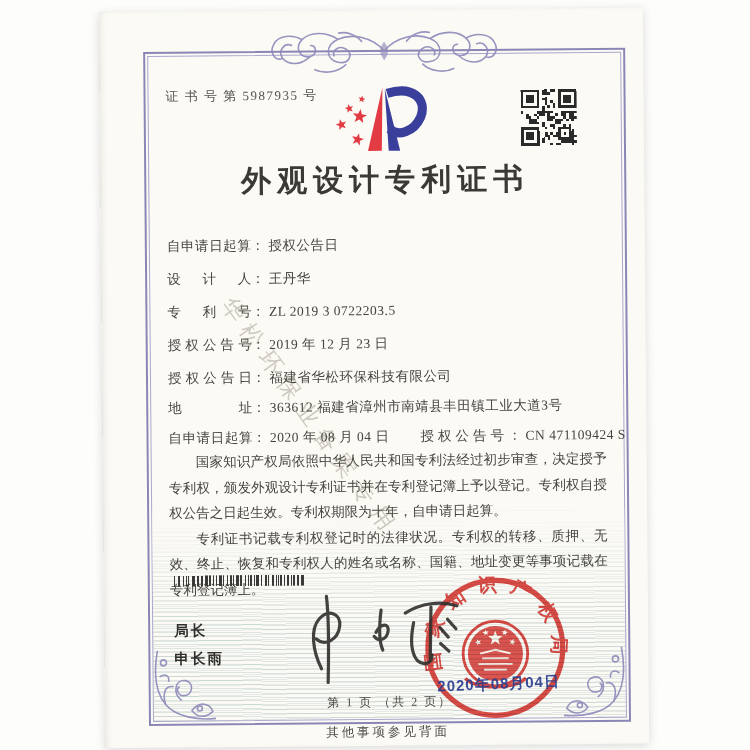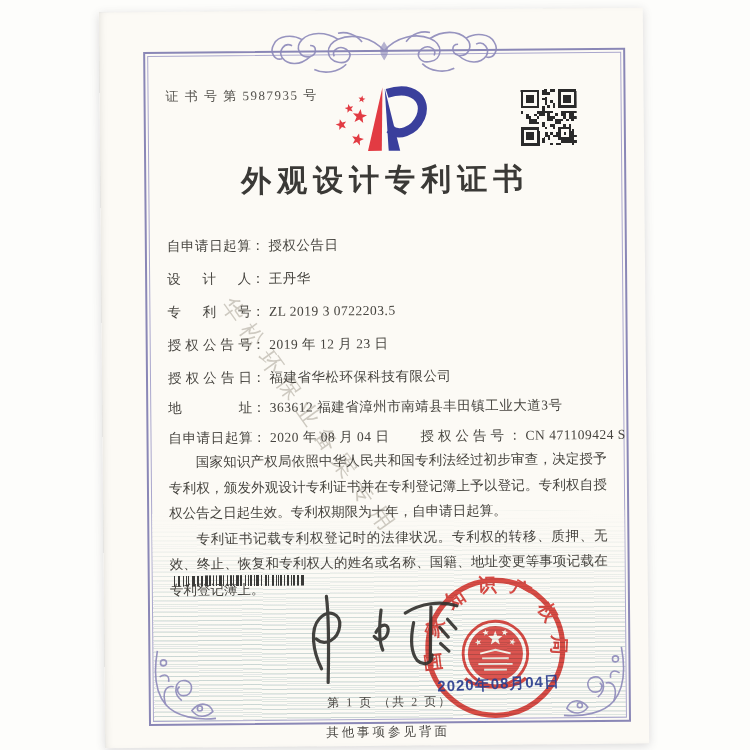--- a/index.html
+++ b/index.html
@@ -307,20 +307,24 @@
         <rect x="104" y="0" width="1" height="11" fill="#3a3a38"></rect>
         <rect x="106" y="0" width="2" height="11" fill="#3a3a38"></rect>
         <rect x="110" y="0" width="1" height="11" fill="#3a3a38"></rect>
         <rect x="113" y="0" width="2" height="11" fill="#3a3a38"></rect>
         <rect x="117" y="0" width="1" height="11" fill="#3a3a38"></rect>
         <rect x="119" y="0" width="2" height="11" fill="#3a3a38"></rect>
         <rect x="123" y="0" width="2" height="11" fill="#3a3a38"></rect>
         <rect x="127" y="0" width="3" height="11" fill="#3a3a38"></rect>
       </svg>
 
+    <div class="director">
+      <div>局长</div>
+      <div>申长雨</div>
+    </div>
 
     <svg class="signature" width="190" height="100" viewBox="0 0 190 100">
       <g stroke="#33322f" stroke-width="3.2" fill="none" stroke-linecap="round" opacity=".92" transform="rotate(-2 95 50)">
         <path d="M30,78 C22,60 20,38 30,28 C40,18 52,24 50,36 C48,50 34,56 26,48"></path>
         <path d="M38,6 C40,30 38,60 36,92"></path>
         <path d="M86,44 C92,34 100,36 98,44 C96,52 88,54 84,48"></path>
         <path d="M92,22 C90,34 88,52 92,62"></path>
         <path d="M116,26 C132,17 152,15 168,21"></path>
         <path d="M142,21 C141,40 140,58 139,74"></path>
         <path d="M124,36 C120,52 120,66 126,74 C132,80 141,78 141,69"></path>

